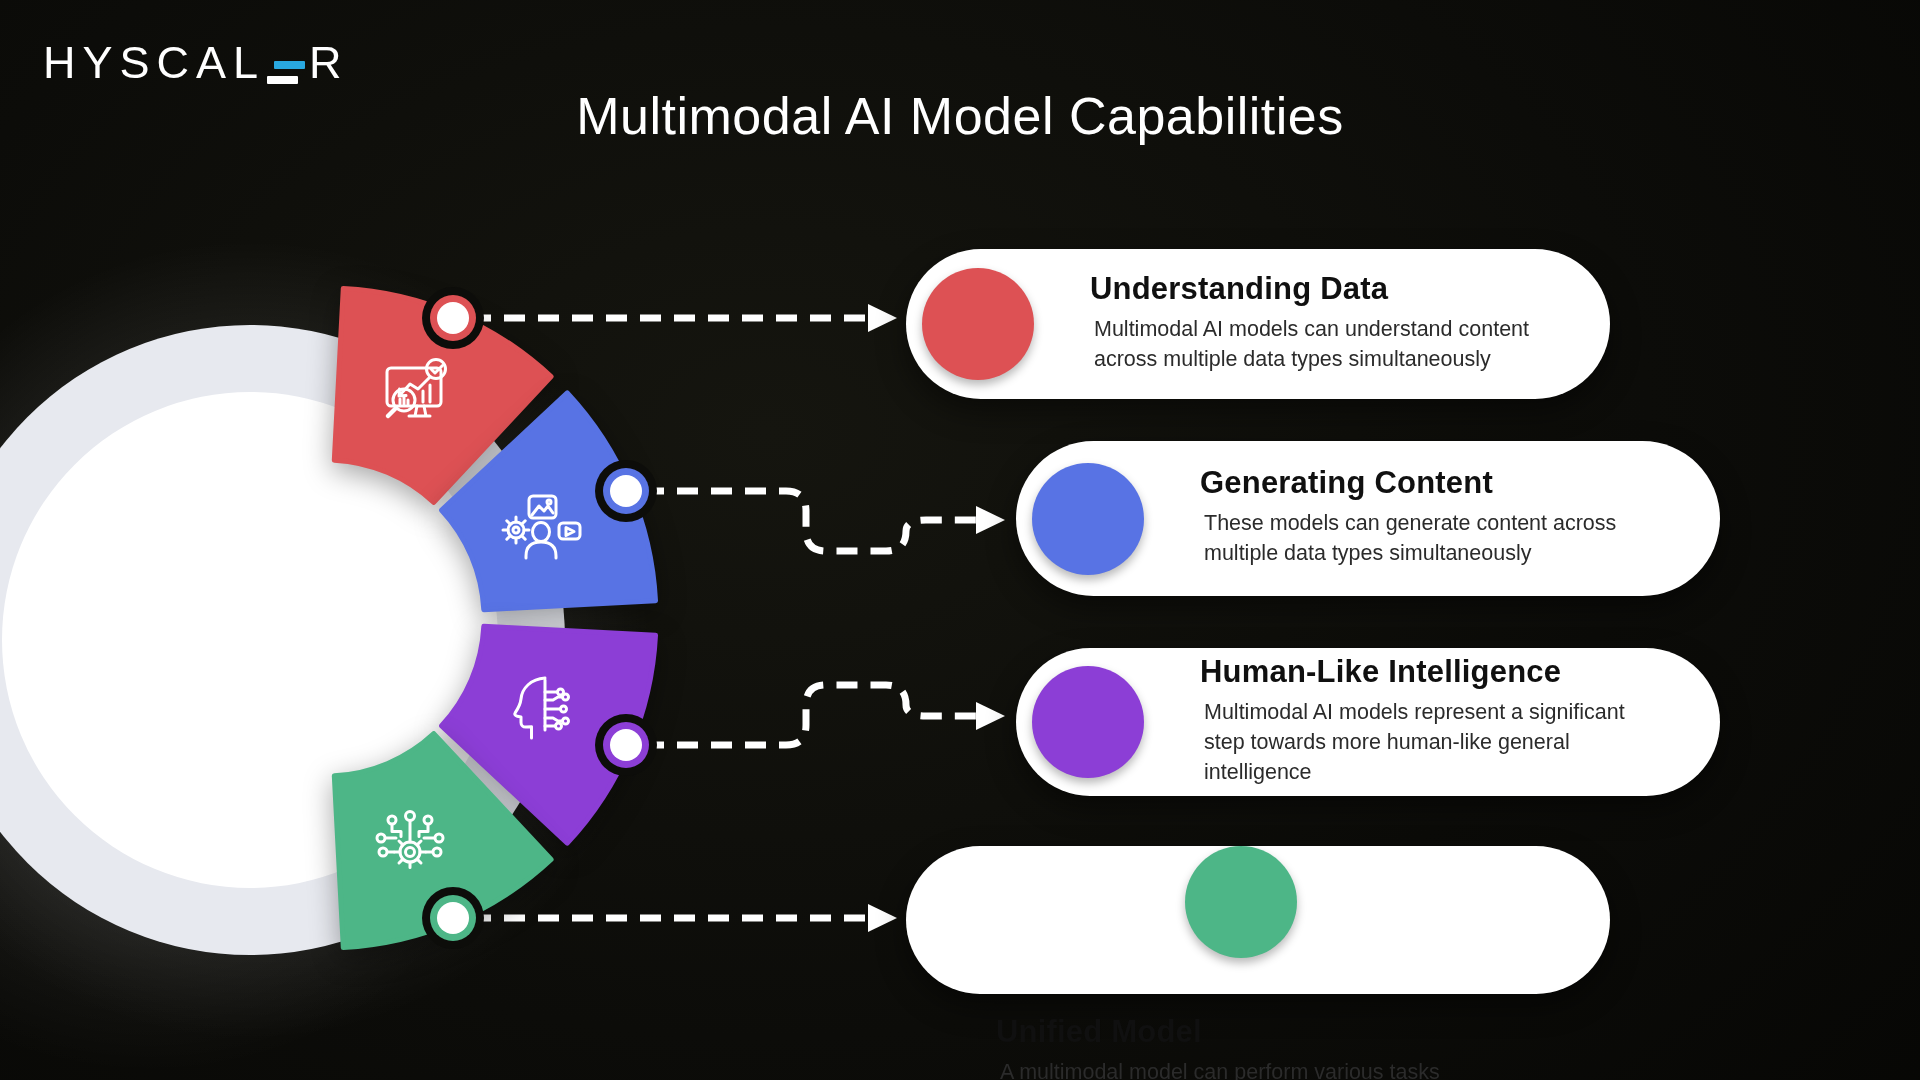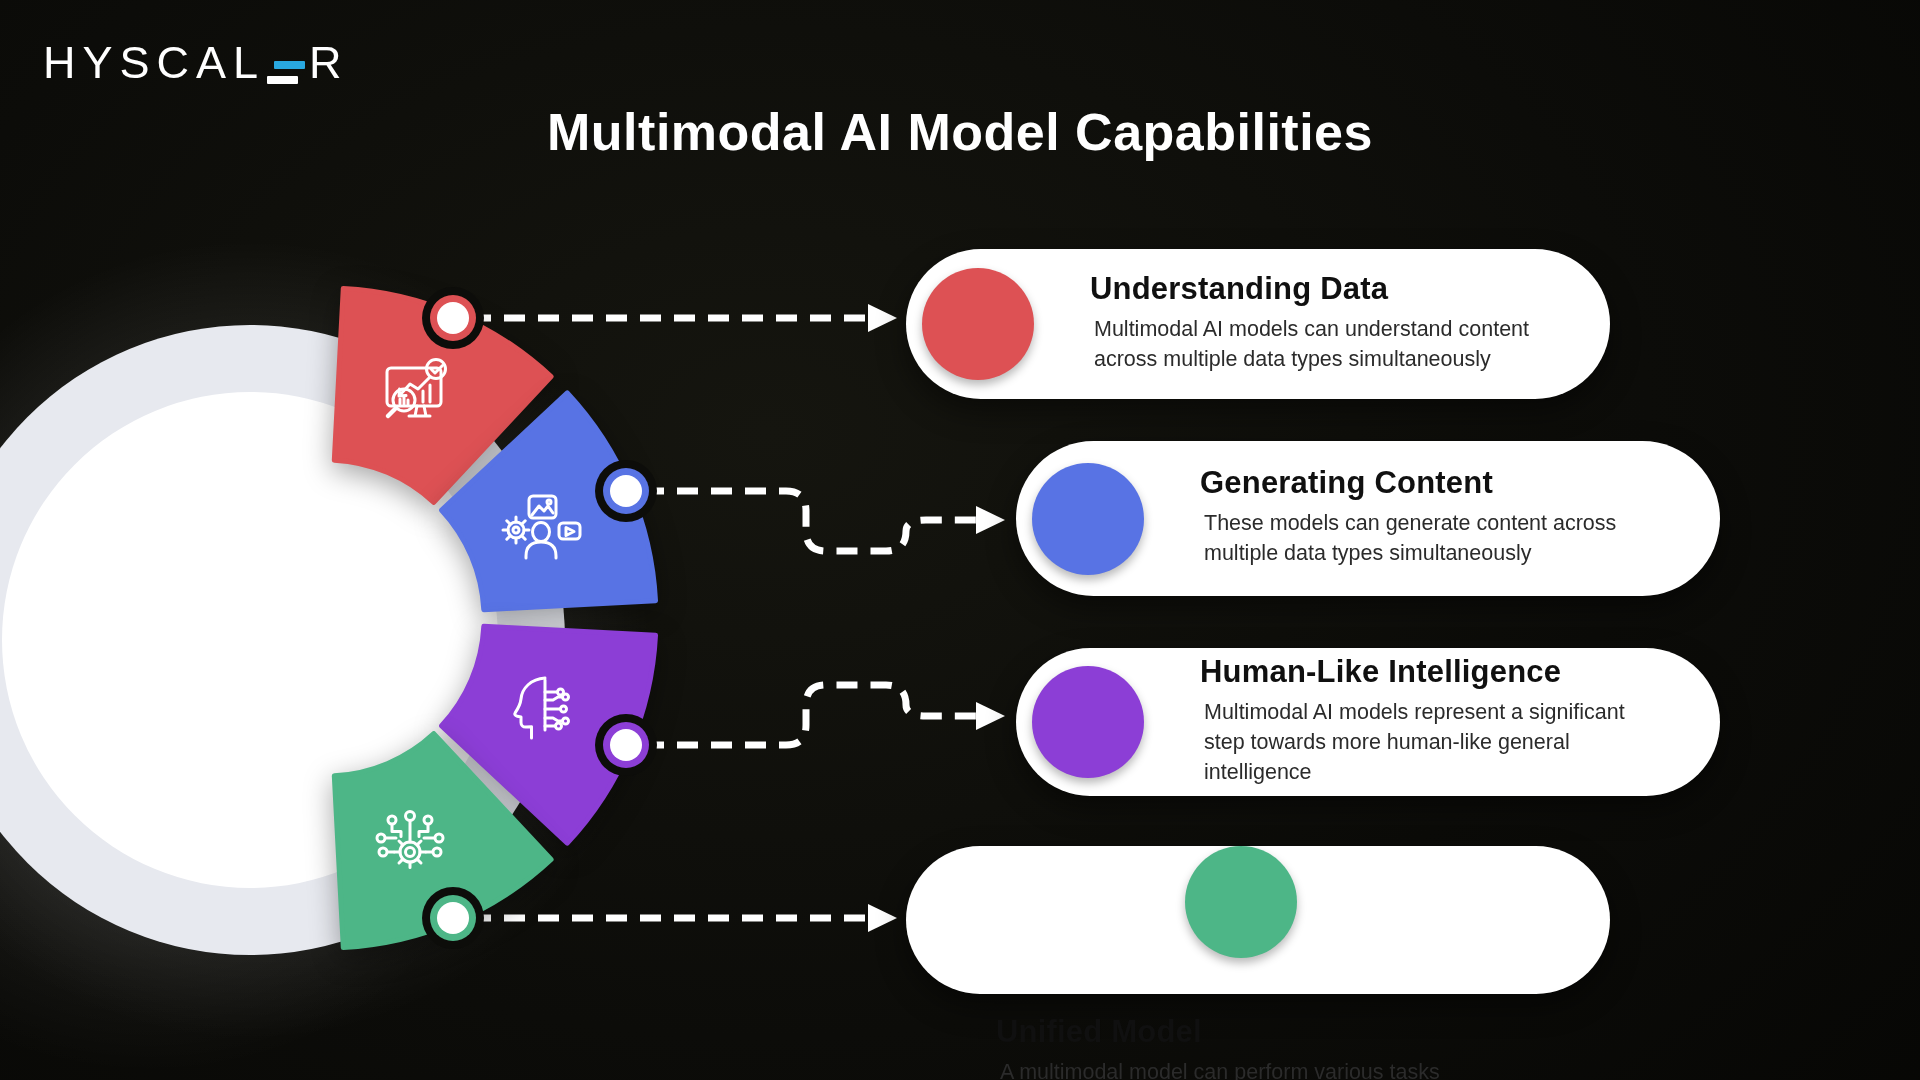--- a/index.html
+++ b/index.html
@@ -13,22 +13,22 @@
   .stage{position:absolute;inset:0;}
   
   .logo{position:absolute;left:43px;top:40px;display:flex;align-items:flex-end;color:#fff;
         font-size:45px;font-weight:normal;letter-spacing:7px;line-height:1;}
   .logo .ltr{display:block;}
   .logo-e{display:inline-block;position:relative;width:38px;height:33px;margin:0 4px 1px 2px;}
   .logo-e .bar{position:absolute;height:7.5px;width:31px;border-radius:1px;}
   .logo-e .bar.top{top:10px;left:7px;background:var(--p-logo_accent,#29a8e0);}
   .logo-e .bar.bot{top:25px;left:0;background:#fff;}
   
-  .page-title{position:absolute;left:0;right:0;top:86px;margin:16px;text-align:center;
-              color:#fff;font-size:52px;font-weight:bold;letter-spacing:0.5px;}
+  .page-title{position:absolute;left:0;right:0;top:86px;margin:0;text-align:center;
+              color:#fff;font-size:52px;font-weight:normal;letter-spacing:0.5px;}
   
   svg.wheel{position:absolute;left:0;top:0;pointer-events:none;}
   .blade{filter:drop-shadow(0 8px 14px rgba(0,0,0,0.35));}
   .icon{stroke:#fff;stroke-width:3;fill:none;stroke-linecap:round;stroke-linejoin:round;}
   
   .card{position:absolute;width:704px;background:#fff;border-radius:90px;
         display:flex;align-items:center;gap:56px;padding:0 50px 0 16px;box-sizing:border-box;
         box-shadow:0 12px 30px rgba(0,0,0,0.45);}
   .card .dot{width:112px;height:112px;border-radius:50%;flex:none;
              box-shadow:0 5px 10px rgba(0,0,0,0.28);}

